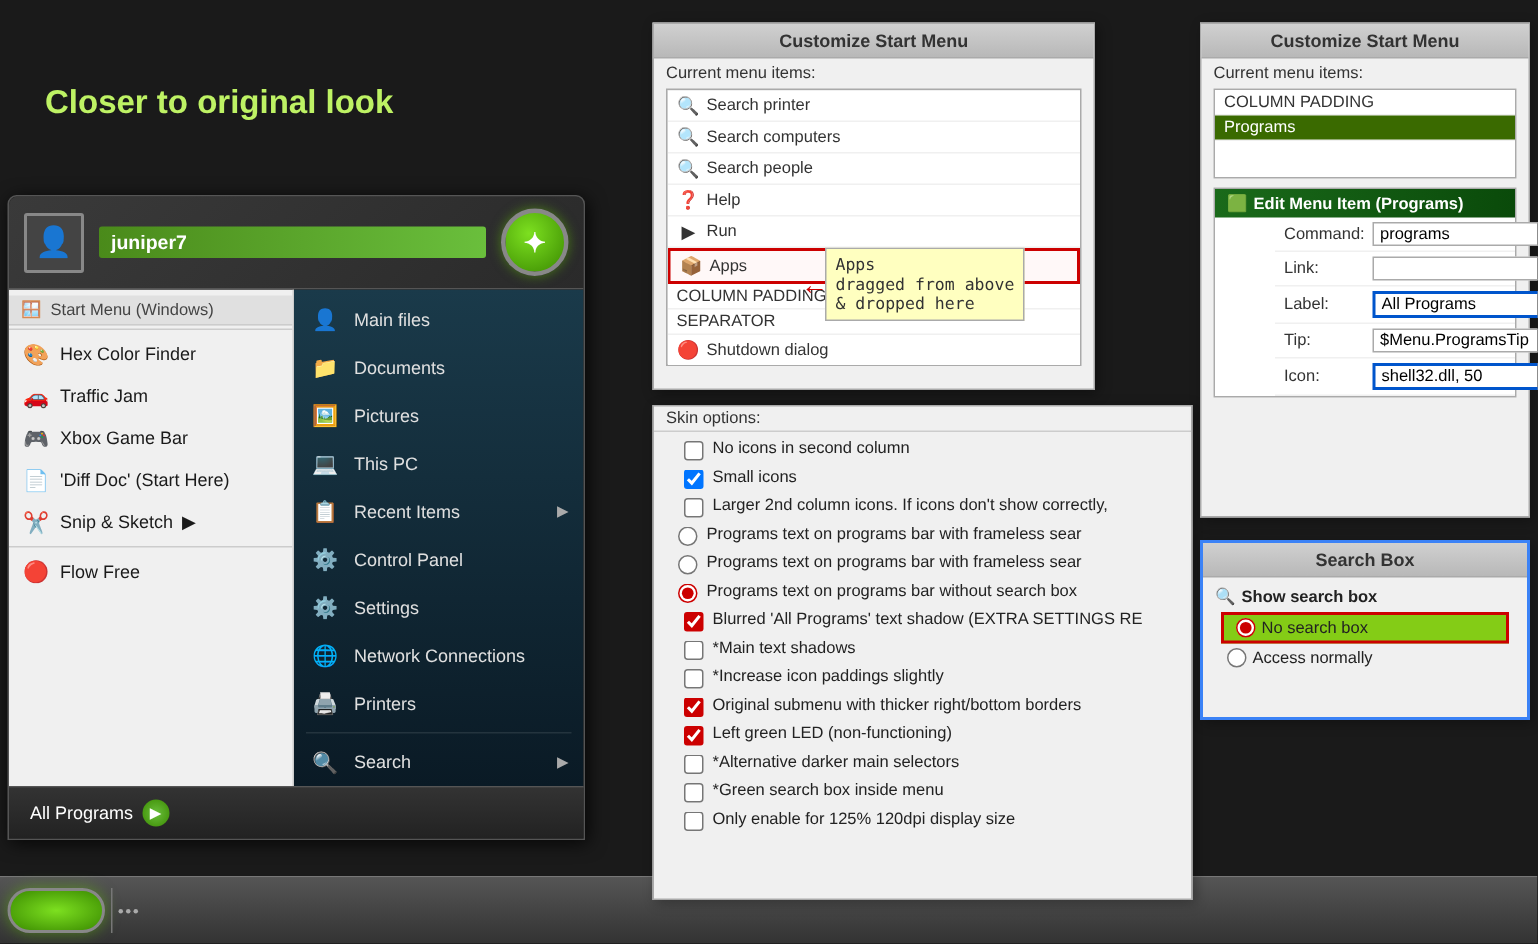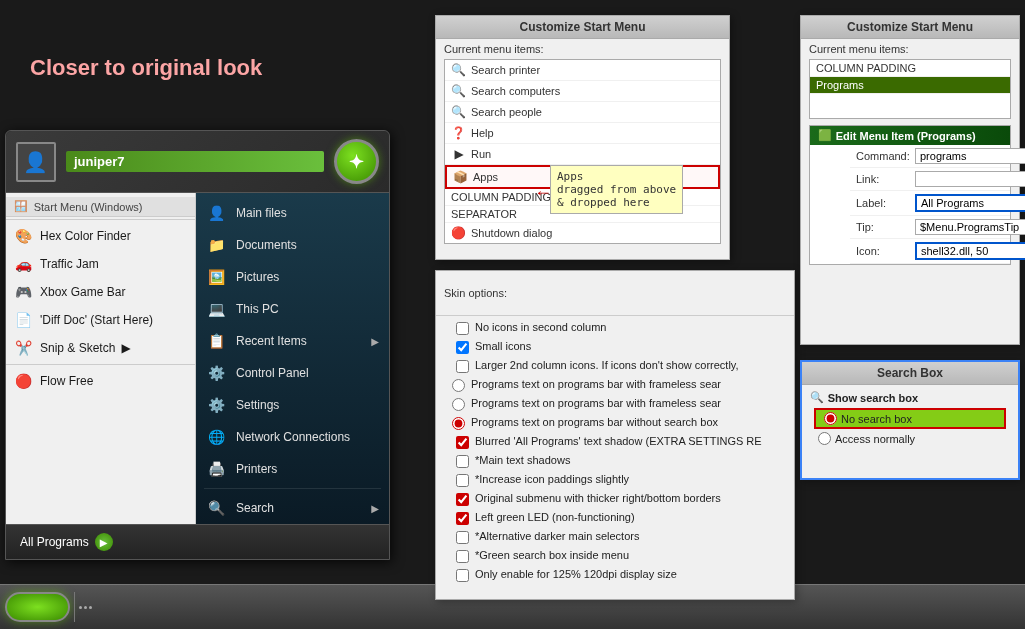--- a/index.html
+++ b/index.html
@@ -11,21 +11,21 @@
       font-family: 'Segoe UI', Tahoma, sans-serif;
       font-size: 12px;
       position: relative;
     }
 
     
     .title-text {
       position: absolute;
       top: 55px;
       left: 30px;
-      color: #fca5a5;
+      color: #bef264;
       font-size: 22px;
       font-weight: bold;
     }
 
     
     .start-menu {
       position: absolute;
       left: 5px;
       top: 130px;
       width: 385px;
@@ -346,21 +346,21 @@
       top: 270px;
       width: 360px;
       height: 330px;
       background: #f0f0f0;
       border: 1px solid #aaa;
       box-shadow: 2px 2px 8px rgba(0,0,0,0.3);
       overflow: hidden;
     }
 
     .skin-panel-label {
-      padding: 16px 8px;
+      padding: 2px 8px;
       font-size: 11px;
       color: #333;
       border-bottom: 1px solid #ccc;
     }
 
     .skin-option {
       display: flex;
       align-items: flex-start;
       padding: 2px 20px;
       gap: 6px;

